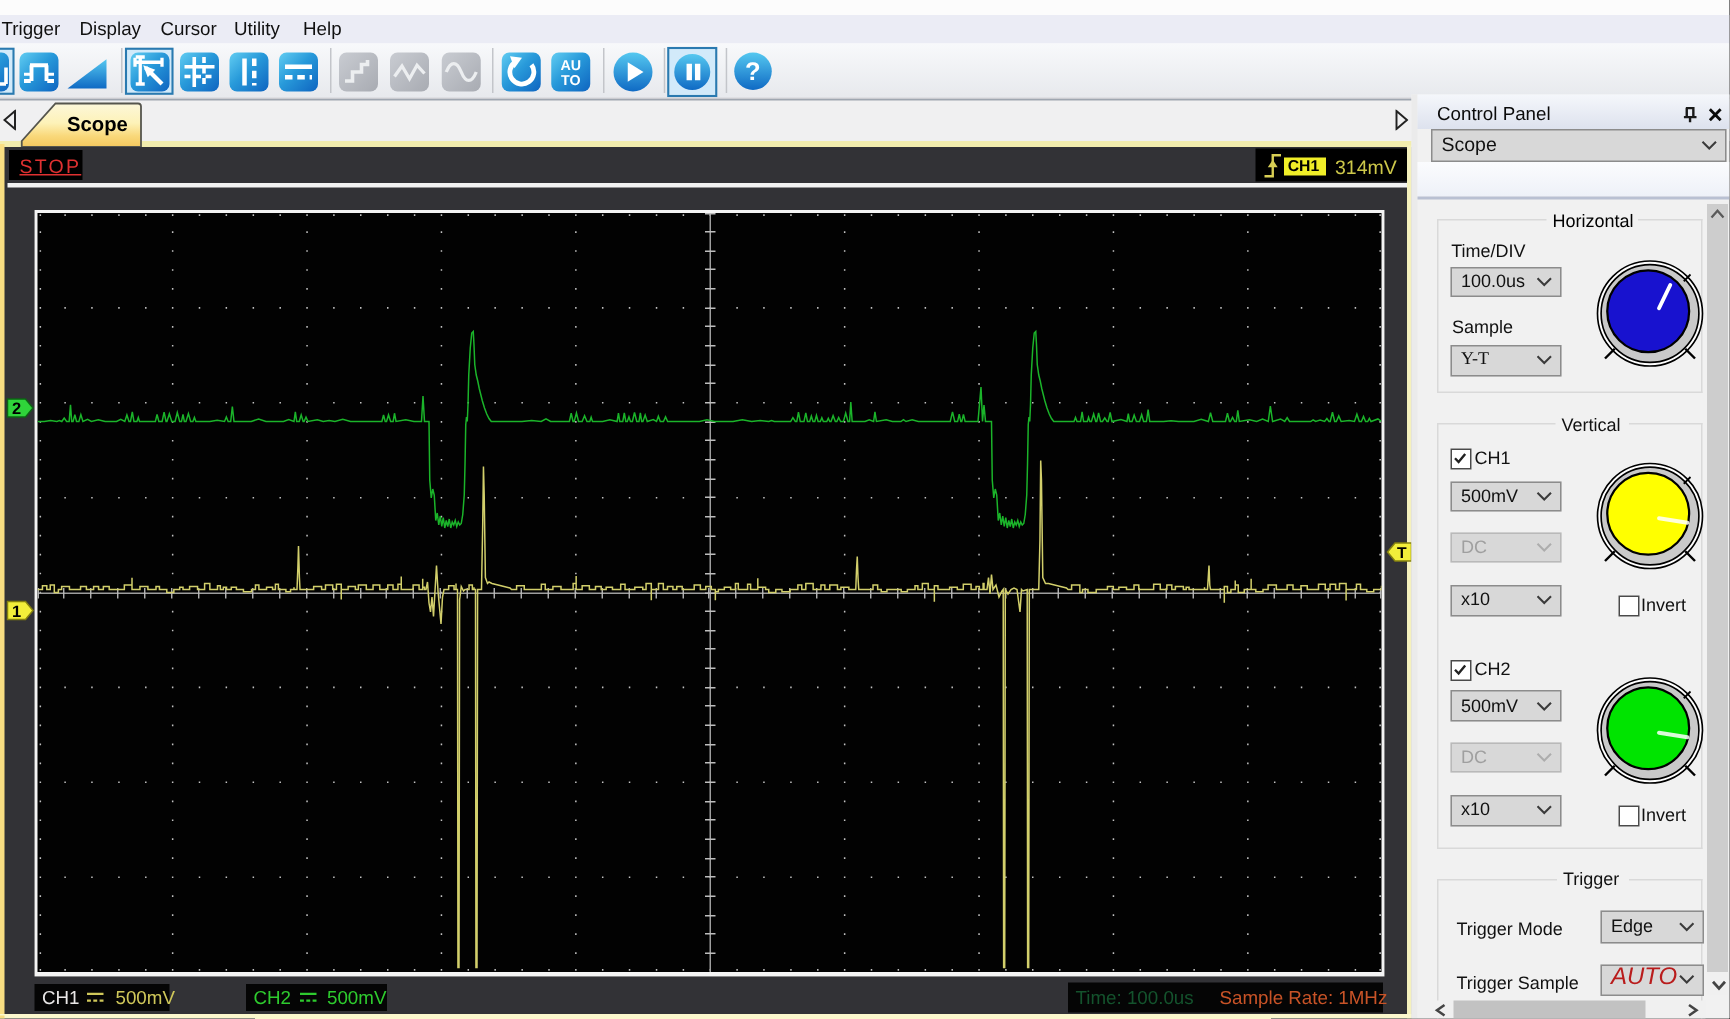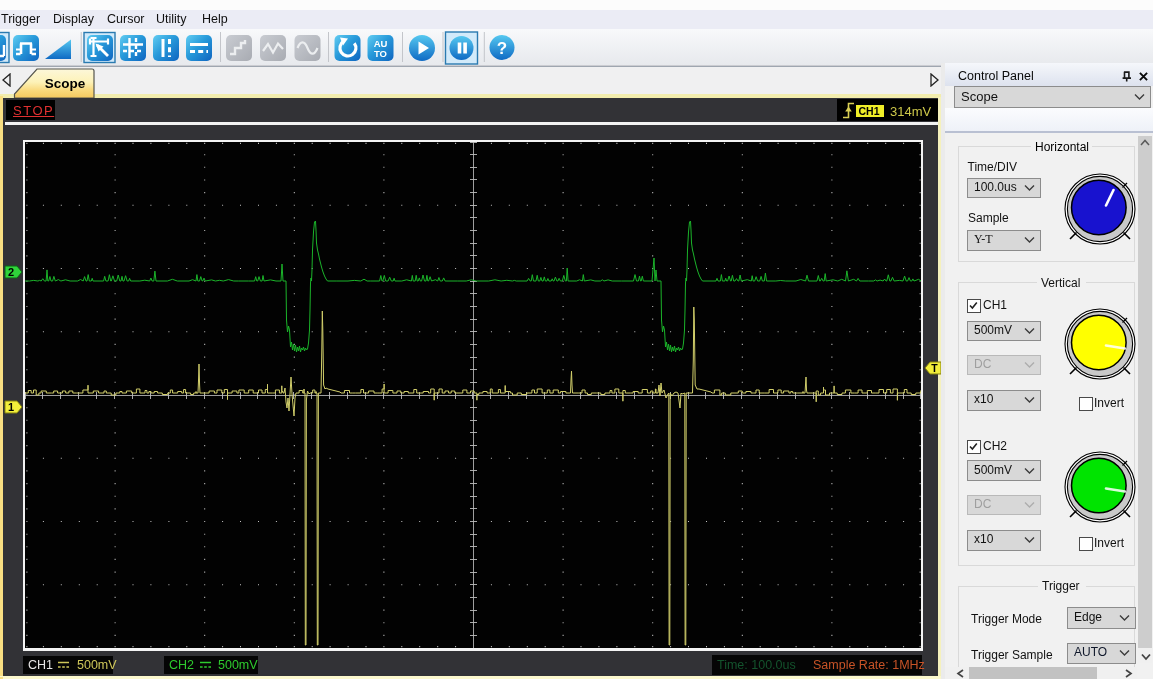--- a/index.html
+++ b/index.html
@@ -322,21 +322,21 @@
 
 <div class="abs" style="left:971px;top:611.5px;font-size:12px;color:#111;">Trigger Mode</div>
 <div style="position:absolute;left:1067px;top:607px;width:69px;height:21.5px;background:#d8d8d8;border:1px solid #8c8c8c;box-sizing:border-box;">
 <span style="position:absolute;left:6px;top:50%;transform:translateY(-54%);font-size:12px;color:#111;white-space:nowrap;">Edge</span>
 <svg style="position:absolute;right:5px;top:50%;transform:translateY(-50%);" width="11" height="7" viewBox="0 0 11 7">
       <polyline points="1,1 5.5,5.5 10,1" fill="none" stroke="#3c3c3c" stroke-width="1.4"></polyline>
     </svg>
   </div>
 <div class="abs" style="left:971px;top:648px;font-size:12px;color:#111;">Trigger Sample</div>
 <div style="position:absolute;left:1067px;top:642.5px;width:69px;height:21.5px;background:#d8d8d8;border:1px solid #8c8c8c;box-sizing:border-box;">
-<span style="position:absolute;left:6px;top:50%;transform:translateY(-54%);font-size:12px;color:#0f172a;white-space:nowrap;">AUTO</span>
+<span style="position:absolute;left:6px;top:50%;transform:translateY(-54%);font-size:16px;color:#b91c1c;white-space:nowrap;font-style:italic;">AUTO</span>
 <svg style="position:absolute;right:5px;top:50%;transform:translateY(-50%);" width="11" height="7" viewBox="0 0 11 7">
       <polyline points="1,1 5.5,5.5 10,1" fill="none" stroke="#3c3c3c" stroke-width="1.4"></polyline>
     </svg>
   </div>
 
 <div class="abs" style="left:1138px;top:134px;width:13.5px;height:529px;background:#f0f0f0;"></div>
 <div class="abs" style="left:1138px;top:136px;width:13.5px;height:512px;background:#cdcdcd;"></div>
 <svg class="abs" style="left:1140px;top:139px;" width="10" height="7" viewBox="0 0 10 7">
     <polyline points="1,6 5,1.5 9,6" fill="none" stroke="#5a5a5a" stroke-width="1.5"></polyline>
   </svg>

